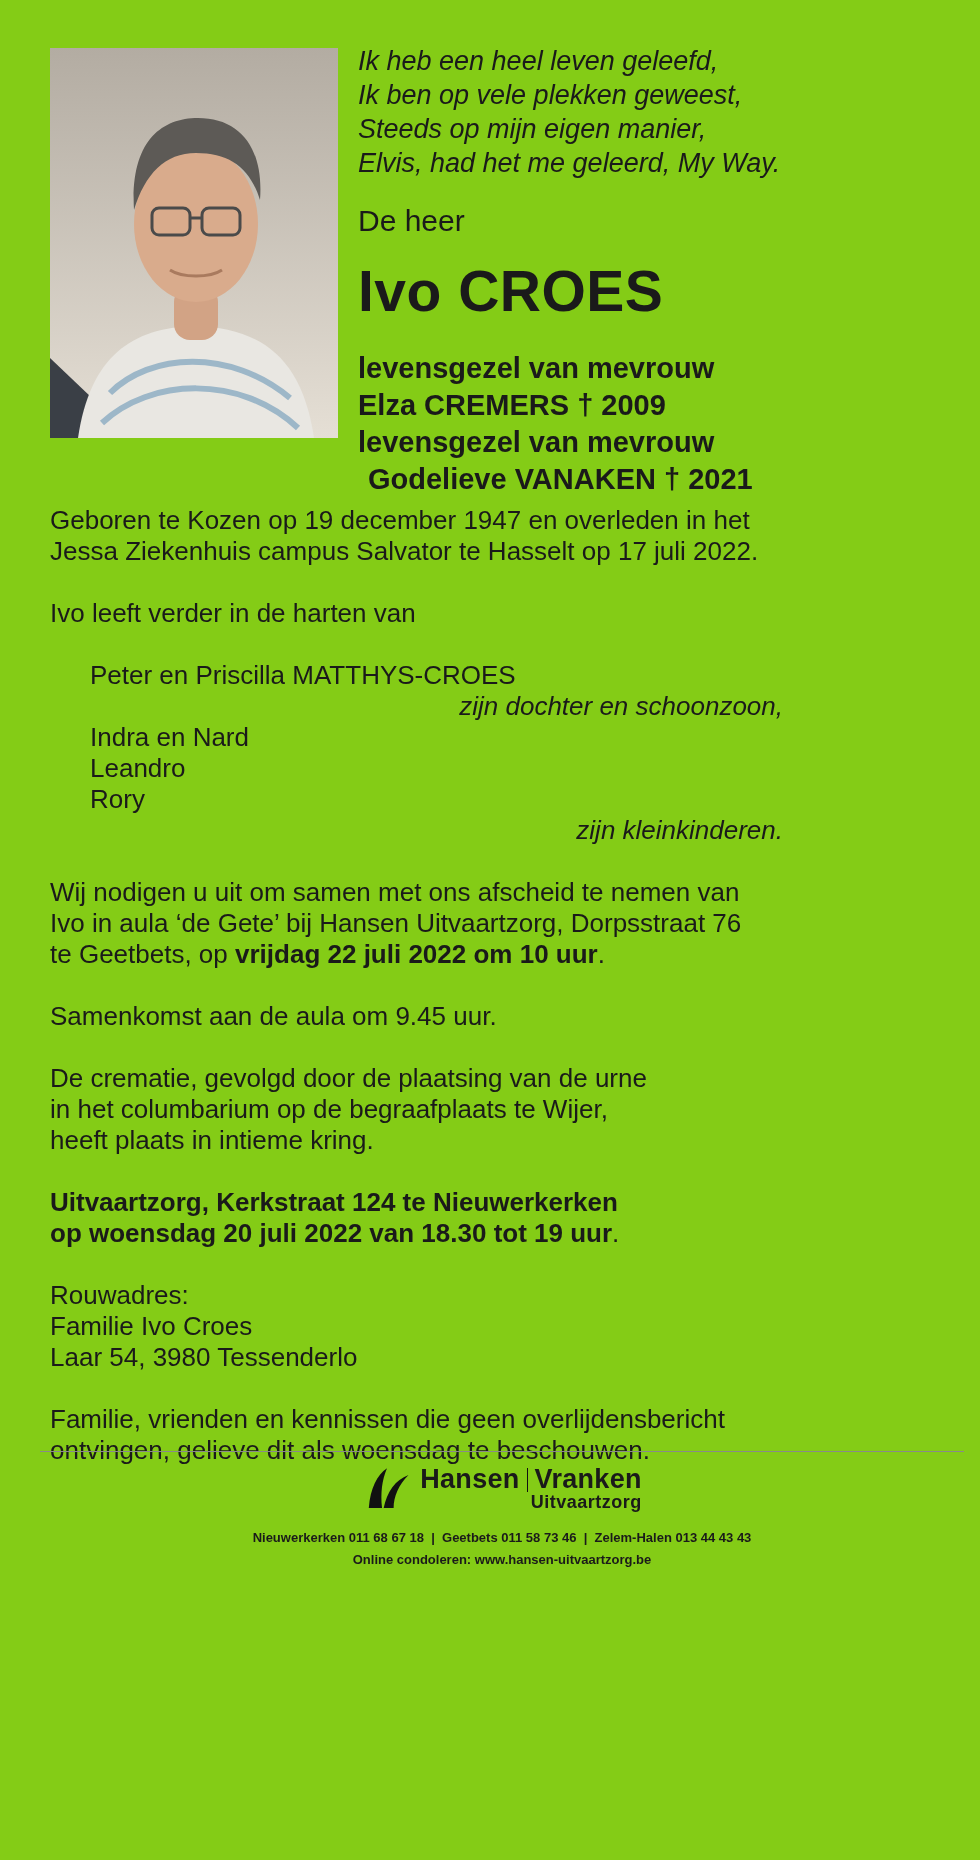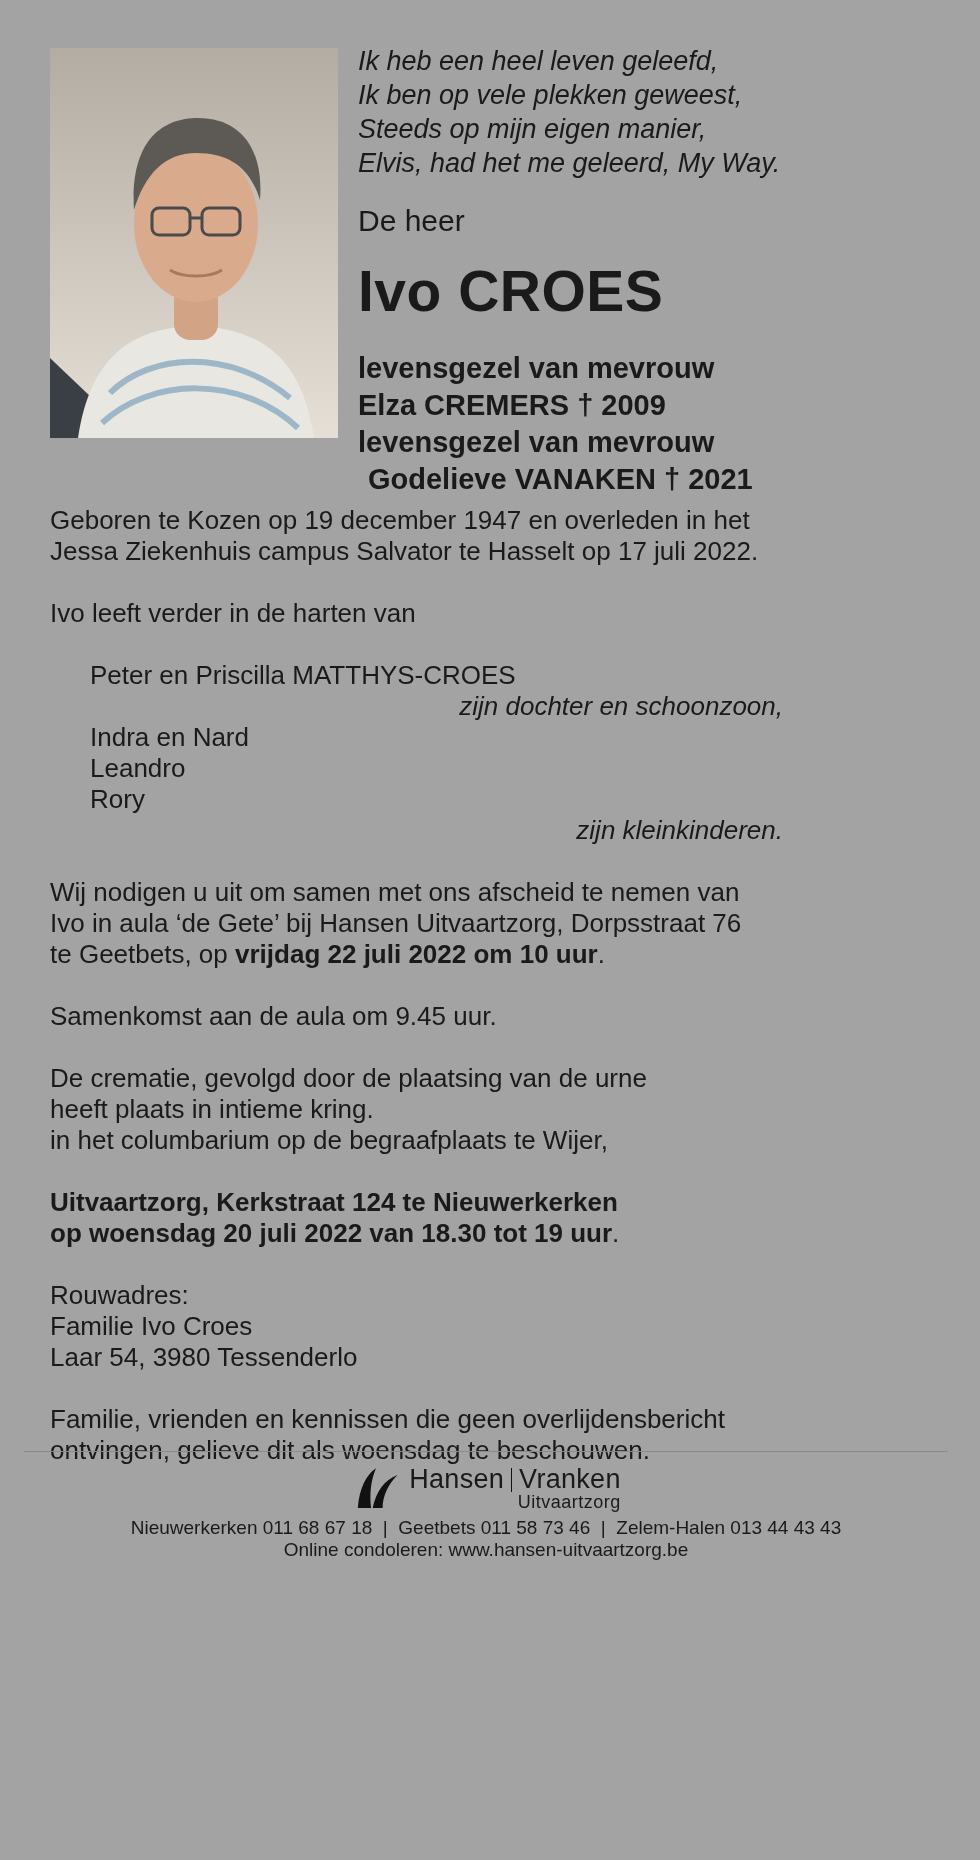--- a/index.html
+++ b/index.html
@@ -1,18 +1,18 @@
 <!DOCTYPE html>
 <html><head>
 <meta charset="utf-8">
 <style>
   * { margin:0; padding:0; box-sizing:border-box; }
   html,body { background:#ffffff; }
   body { font-family:"Liberation Sans", sans-serif; color:#1a1a1a; }
-  .page { position:relative; width:980px; height:1860px; background:#a3a3a3; margin:0 auto; overflow:hidden; }
+  .page { position:relative; width:980px; height:1860px; background:#84cc16; margin:0 auto; overflow:hidden; }
 
   
   .top { position:relative; height:472px; }
   .photo { position:absolute; left:50px; top:48px; width:288px; height:390px; overflow:hidden; }
   .top-right { position:absolute; left:358px; top:44px; width:596px; }
 
   .poem { font-style:italic; font-size:27px; line-height:34px; }
   .salutation { margin-top:24px; font-size:30px; }
   .name { margin-top:20px; font-size:57px; font-weight:bold; letter-spacing:0.5px; }
   .partners { margin-top:26px; font-size:29px; font-weight:bold; line-height:37px; }
@@ -23,28 +23,28 @@
   .para { margin:31px 0 0; }
   .para:first-child { margin-top:0; }
   .line { display:block; }
   .family .fam-line { padding-left:40px; }
   .family .caption { text-align:right; font-style:italic; padding-left:0; }
   .rouwadres { display:flex;flex-direction:column; }
   .rouw-label { width:168px; flex:none; }
   strong { font-weight:bold; }
 
   
-  .footer { position:absolute; top:1451px; left:24px; width:924px; border-top:1px solid #8a8a8a; padding-top:12px; text-align:center; }
+  .footer { position:absolute; top:1451px; left:40px; width:924px; border-top:1px solid #8a8a8a; padding-top:12px; text-align:center;font-weight:bold; }
   .logo { display:inline-flex; align-items:center; gap:8px; }
   .logo-swoosh { display:inline-block; line-height:0; }
   .logo-text { display:inline-block; text-align:left; }
   .logo-names { font-size:27px; letter-spacing:0.3px; display:flex; align-items:center; }
   .logo-bar { display:inline-block; border-left:1.5px solid #111; height:24px; margin:0 7px; }
   .logo-sub { display:block; text-align:right; font-size:18px; letter-spacing:0.5px; margin-top:-3px; }
-  .contact { font-size:19px; line-height:22px; }
+  .contact { margin-top:10px; font-size:13px; line-height:22px; }
 </style>
 </head>
 <body>
 
 <div class="page">
 
   <div class="top">
 
     <div class="photo">
       <svg viewBox="0 0 288 390" width="288" height="390" preserveAspectRatio="none">
@@ -115,22 +115,22 @@
       <span class="line">Ivo in aula ‘de Gete’ bij Hansen Uitvaartzorg, Dorpsstraat 76</span>
       <span class="line"><span>te Geetbets, op </span><strong>vrijdag 22 juli 2022 om 10 uur</strong><span>.</span></span>
     </p>
 
     <p class="para">
       <span class="line">Samenkomst aan de aula om 9.45 uur.</span>
     </p>
 
     <p class="para">
       <span class="line">De crematie, gevolgd door de plaatsing van de urne</span>
+      <span class="line">in het columbarium op de begraafplaats te Wijer,</span>
       <span class="line">heeft plaats in intieme kring.</span>
-      <span class="line">in het columbarium op de begraafplaats te Wijer,</span>
     </p>
 
     <p class="para">
       <span class="line"><strong>Uitvaartzorg, Kerkstraat 124 te Nieuwerkerken</strong></span>
       <span class="line"><strong>op woensdag 20 juli 2022 van 18.30 tot 19 uur</strong><span>.</span></span>
     </p>
 
     <div class="para rouwadres">
       <span class="rouw-label">Rouwadres:</span>
       <span class="rouw-lines">

